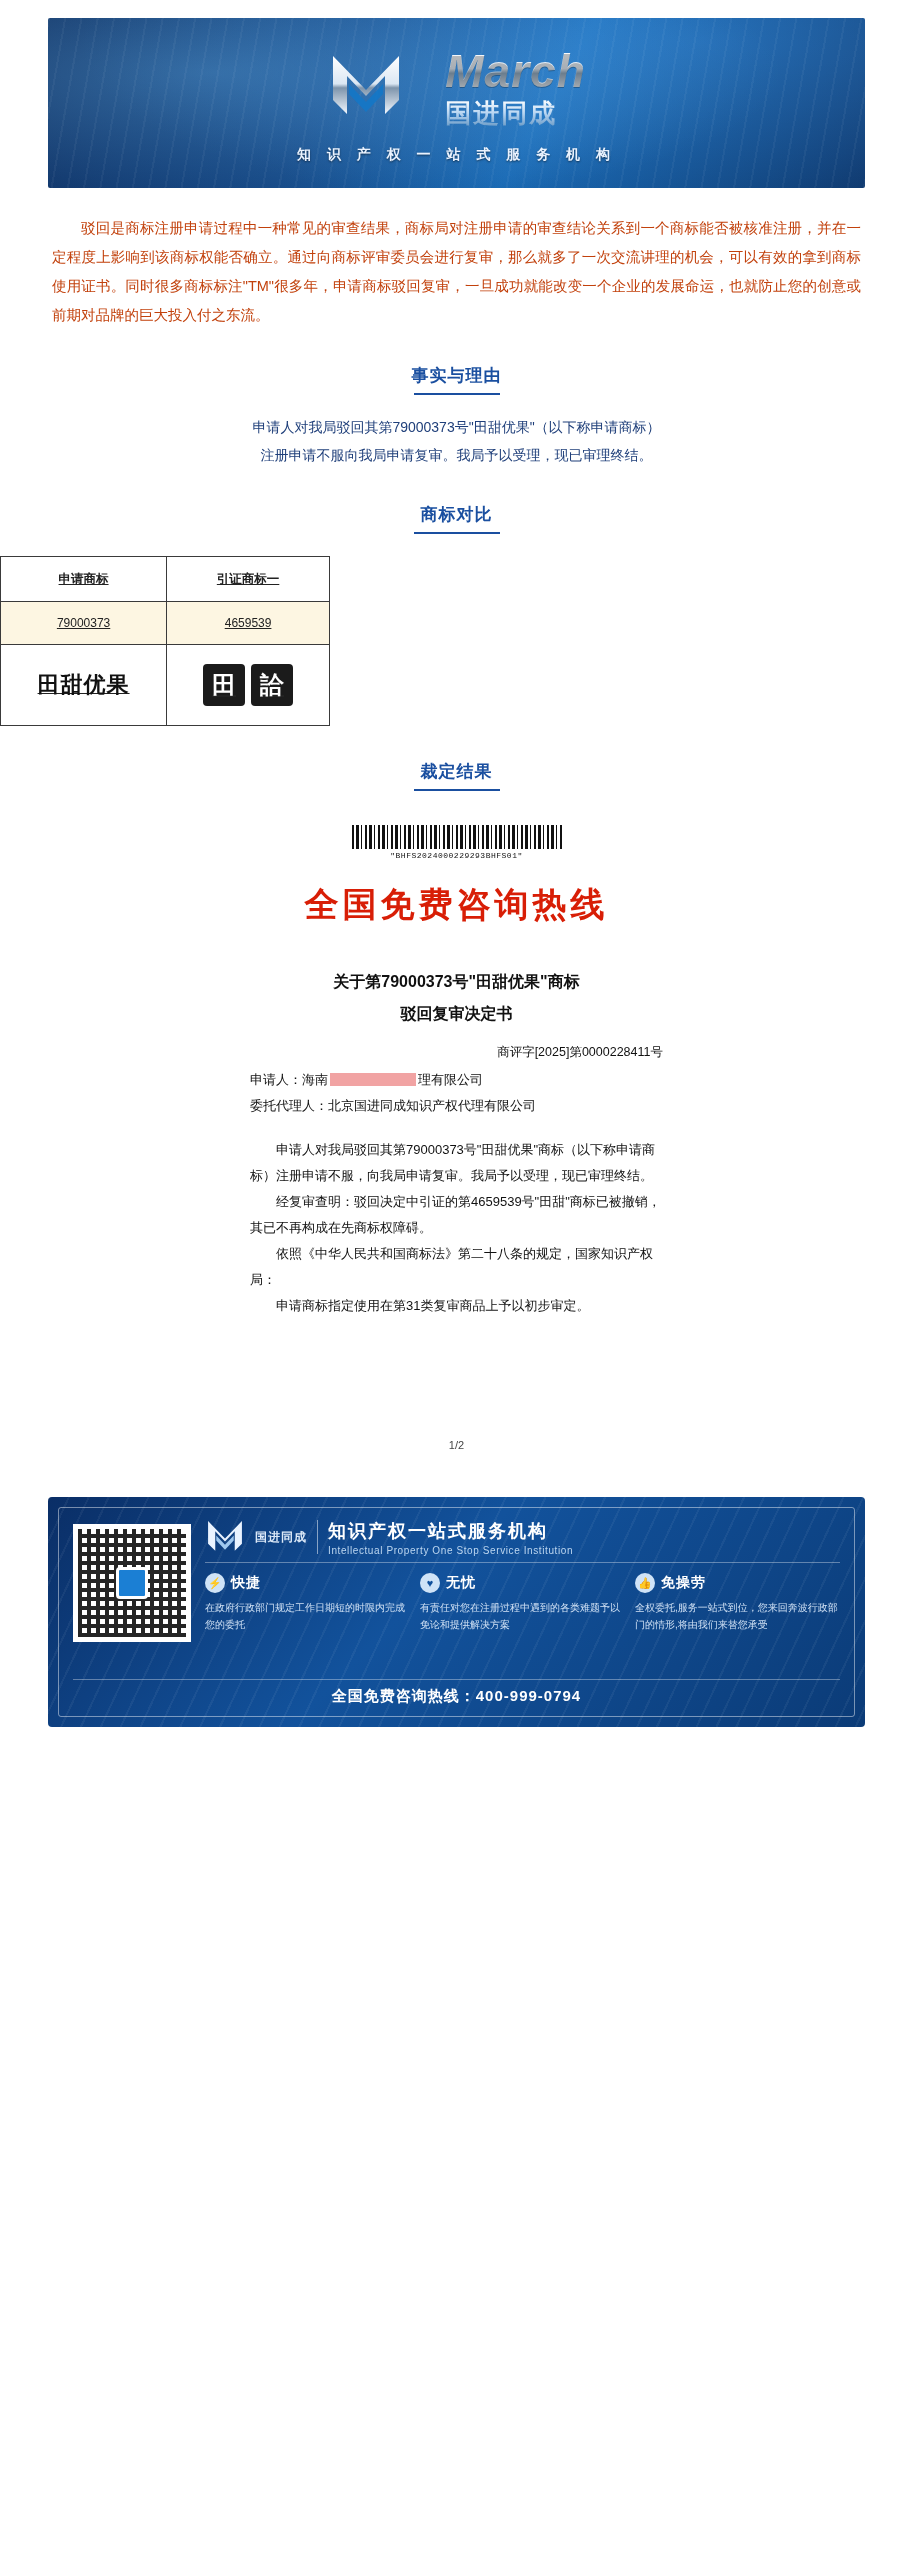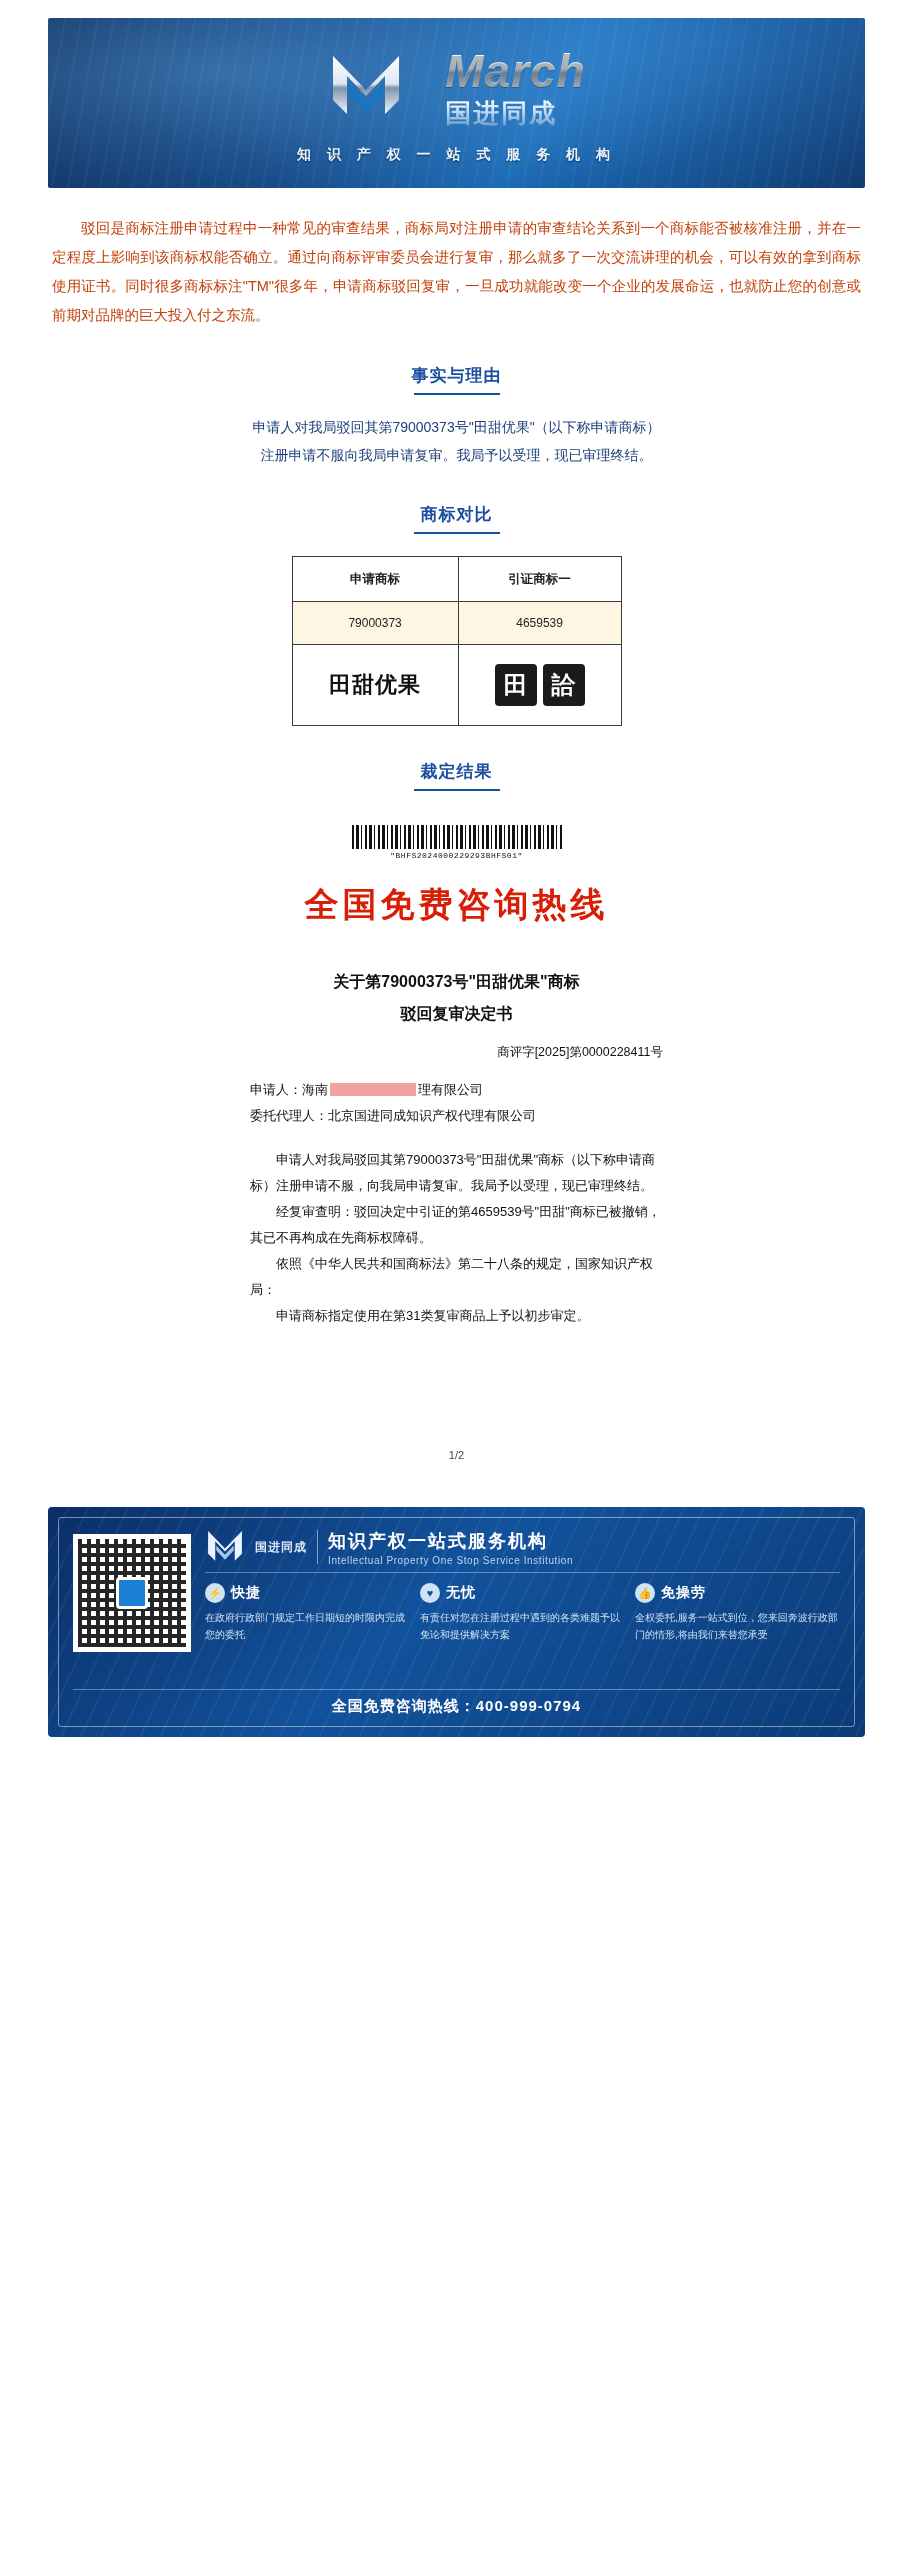--- a/index.html
+++ b/index.html
@@ -136,22 +136,22 @@
     margin: 18px 80px 0 80px;
     font-size: 14px;
     line-height: 2.0;
     color: #1f3f7a;
     text-align: center;
   }
 
   
   .cmp-wrap {
     display: flex;
-    justify-content: center;
     margin-top: 22px;
+    text-decoration: underline;
   }
   .cmp-table {
     border-collapse: collapse;
     width: 330px;
     background: #fff;
   }
   .cmp-table th, .cmp-table td {
     border: 1px solid #3a3a3a;
     text-align: center;
     font-size: 12.5px;
@@ -241,21 +241,21 @@
     line-height: 2.0;
   }
   .doc-no {
     margin-top: 14px;
     text-align: right;
     padding-right: 250px;
     font-size: 12.5px;
     color: #111;
   }
   .doc-party {
-    margin-top: 16px;
+    margin-top: 6px;
     padding-left: 250px;
     font-size: 13px;
     line-height: 2.0;
     color: #111;
   }
   .redact {
     display: inline-block;
     width: 86px;
     height: 13px;
     background: #f1a3a3;

